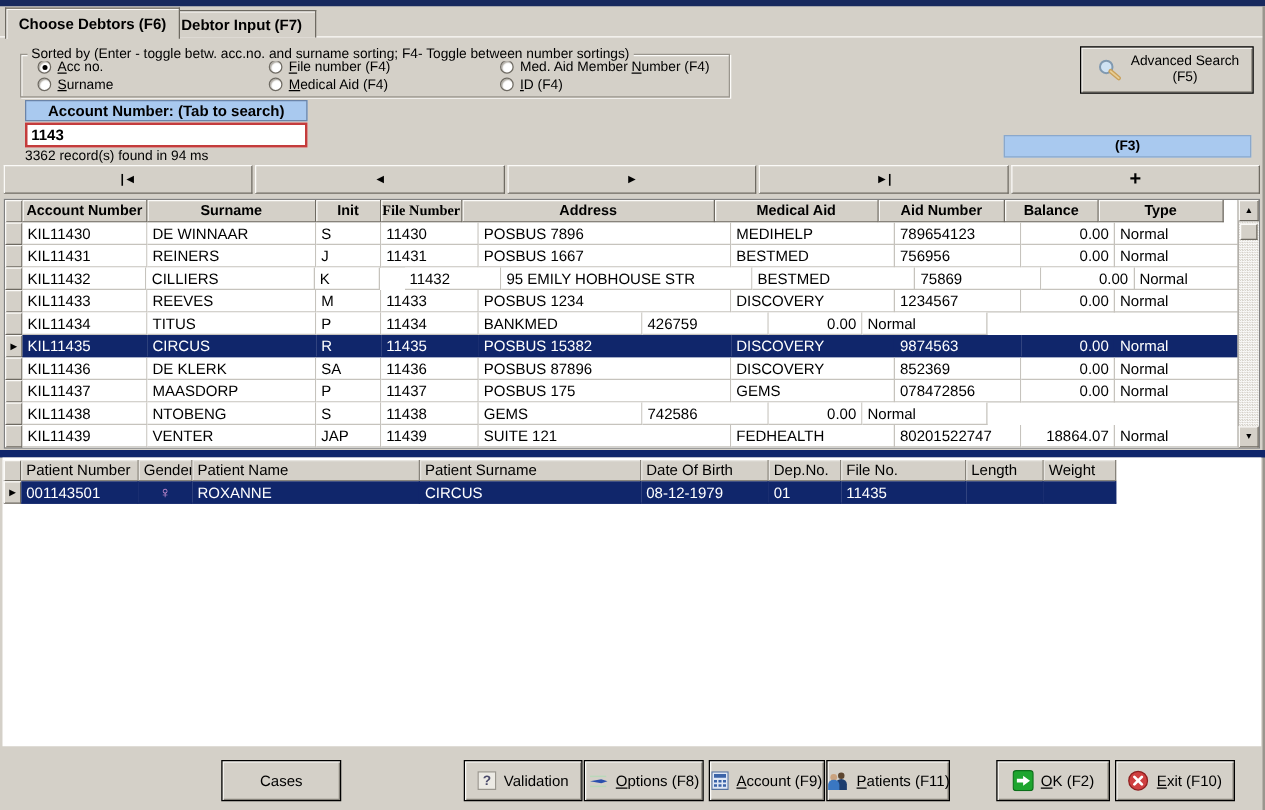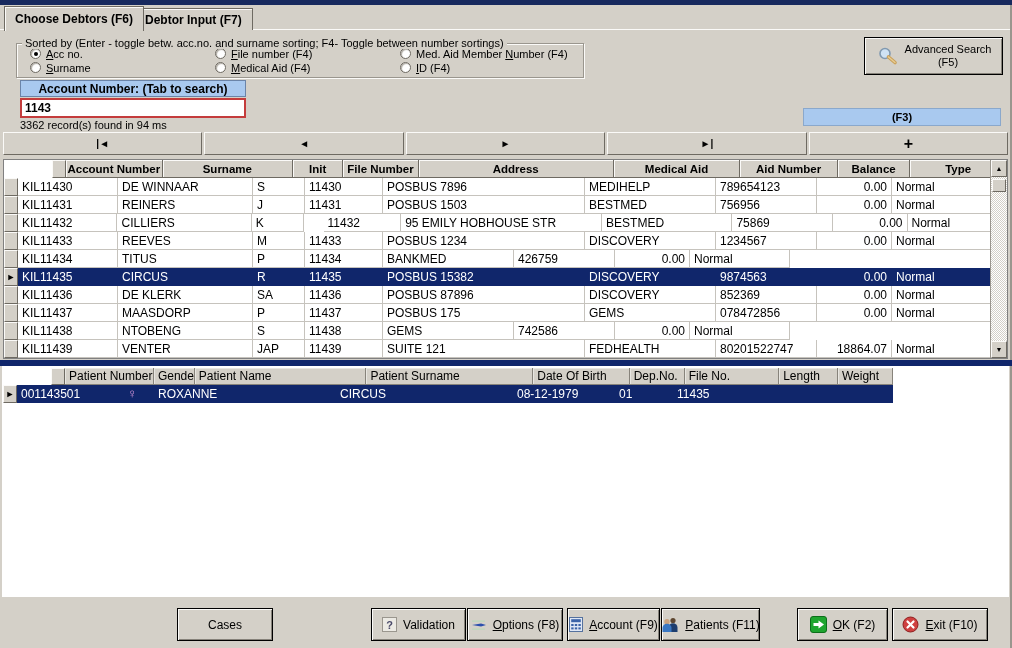--- a/index.html
+++ b/index.html
@@ -40,21 +40,21 @@
   .f3-bar{left:803px;top:108px;width:198px;height:18px;background:#a9c9ef;border:1px solid #8aa8cc;
           font-weight:bold;font-size:11px;display:flex;align-items:center;justify-content:center;box-sizing:border-box;}
   
   .navrow{left:3px;top:132px;width:1005px;height:23px;display:flex;gap:2px;}
   .navbtn{flex:1;background:#d4d0c8;border:1px solid;border-color:#fbfaf8 #6e6a62 #6e6a62 #fbfaf8;
           display:flex;align-items:center;justify-content:center;font-size:10px;font-weight:bold;}
   .navbtn.add{font-size:16px;}
   
   .grid{background:#fff;}
   .debtor{left:3px;top:159px;width:1005px;height:200px;border:1px solid #808080;box-sizing:border-box;}
-  .g-head{display:flex;height:18px;padding-left:48px;}
+  .g-head{display:flex;height:18px;}
   .g-row{display:flex;height:18px;}
   .g-ind{width:14px;flex:0 0 14px;background:#d4d0c8;border:1px solid;border-color:#fbfaf8 #6e6a62 #6e6a62 #fbfaf8;
          box-sizing:border-box;font-size:8px;display:flex;align-items:center;justify-content:center;}
   .g-hcell{box-sizing:border-box;background:#d4d0c8;border-right:1px solid #6e6a62;border-bottom:1px solid #6e6a62;
            box-shadow:inset 1px 1px 0 #fbfaf8;font-weight:bold;font-size:11.5px;
            display:flex;align-items:center;justify-content:center;overflow:hidden;white-space:nowrap;}
   .g-cell{box-sizing:border-box;border-right:1px solid #c6c3bd;border-bottom:1px solid #c6c3bd;font-size:12px;
           display:flex;align-items:center;padding:0 4px;overflow:hidden;white-space:nowrap;background:#fff;}
   .g-cell.right{justify-content:flex-end;}
   .g-cell.center{justify-content:center;}
@@ -152,21 +152,21 @@
   <div class="navbtn">►|</div>
   <div class="navbtn add">+</div>
 </div>
 
 <div class="abs grid debtor">
   <div class="g-head">
       <div class="g-ind"></div>
       <div class="g-hcell c0" style="width: 100px;">Account Number</div>
       <div class="g-hcell c1" style="width: 135px;">Surname</div>
       <div class="g-hcell c2" style="width: 52px;">Init</div>
-      <div class="g-hcell c3" style="width: 78px;">File Number</div>
+      <div class="g-hcell c3" style="width: 65px; font-family: Liberation Serif, serif;">File Number</div>
       <div class="g-hcell c4" style="width: 202px;">Address</div>
       <div class="g-hcell c5" style="width: 131px;">Medical Aid</div>
       <div class="g-hcell c6" style="width: 101px;">Aid Number</div>
       <div class="g-hcell c7" style="width: 75px;">Balance</div>
       <div class="g-hcell c8" style="width: 100px;">Type</div>
     </div>
   <div class="g-body">
       <div class="g-row">
         <div class="g-ind"></div>
         <div class="g-cell c0" style="width: 100px;">KIL11430</div>
@@ -178,21 +178,21 @@
         <div class="g-cell c6" style="width: 101px;">789654123</div>
         <div class="g-cell c7 right" style="width: 75px;">0.00</div>
         <div class="g-cell c8" style="width: 100px;">Normal</div>
       </div>
       <div class="g-row">
         <div class="g-ind"></div>
         <div class="g-cell c0" style="width: 100px;">KIL11431</div>
         <div class="g-cell c1" style="width: 135px;">REINERS</div>
         <div class="g-cell c2" style="width: 52px;">J</div>
         <div class="g-cell c3" style="width: 78px;">11431</div>
-        <div class="g-cell c4" style="width: 202px;">POSBUS 1503</div>
+        <div class="g-cell c4" style="width: 202px;">POSBUS 1667</div>
         <div class="g-cell c5" style="width: 131px;">BESTMED</div>
         <div class="g-cell c6" style="width: 101px;">756956</div>
         <div class="g-cell c7 right" style="width: 75px;">0.00</div>
         <div class="g-cell c8" style="width: 100px;">Normal</div>
       </div>
       <div class="g-row">
         <div class="g-ind"></div>
         <div class="g-cell c0" style="width: 100px;">KIL11432</div>
         <div class="g-cell c1" style="width: 135px;">CILLIERS</div>
         <div class="g-cell c2" style="width: 52px;">K</div>

